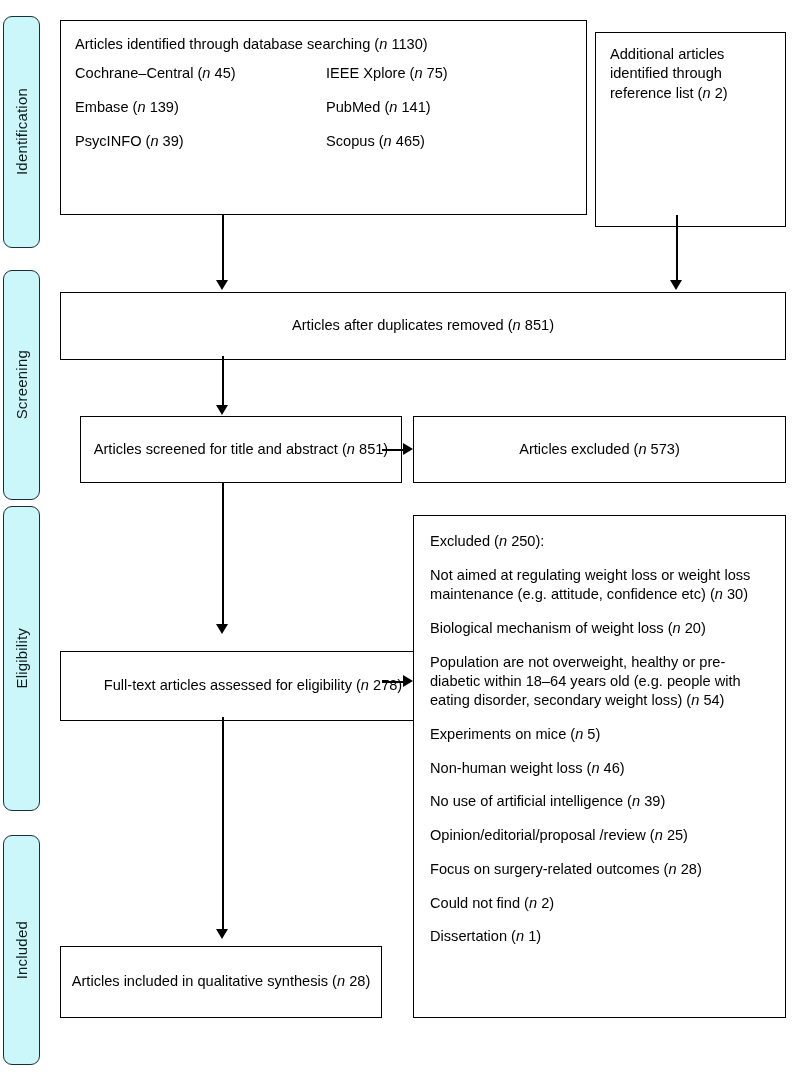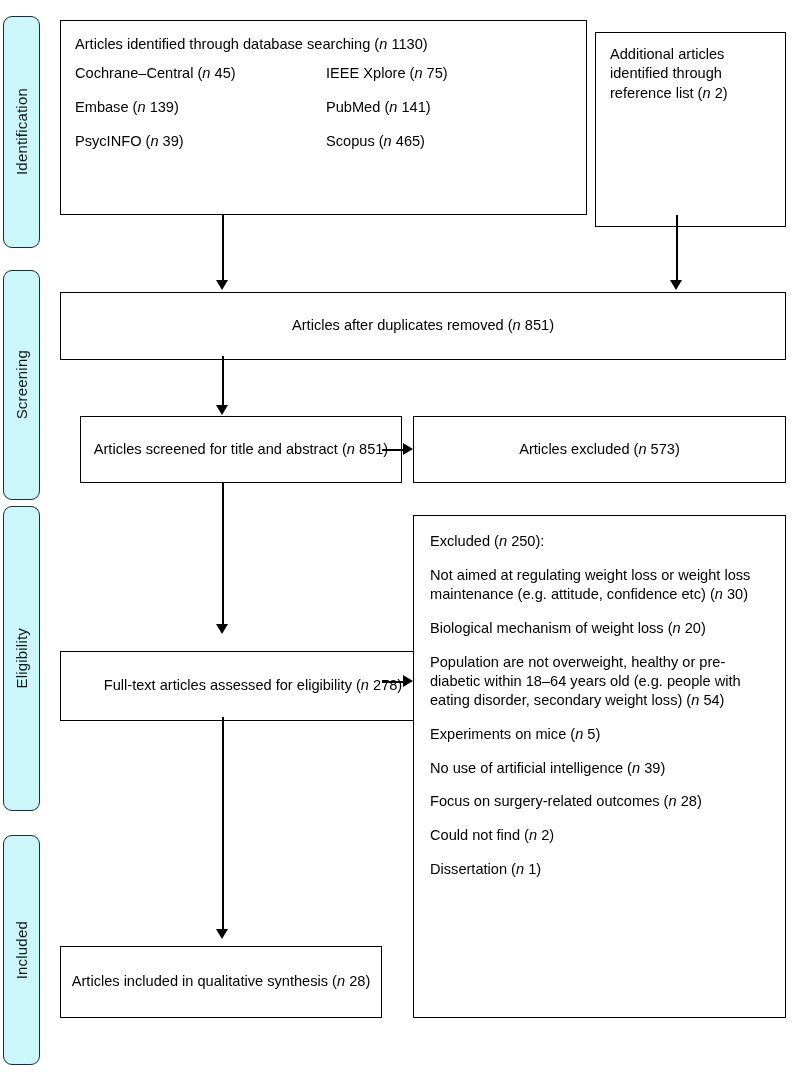--- a/index.html
+++ b/index.html
@@ -190,21 +190,27 @@
       <div class="exline">
         <span>Biological mechanism of weight loss (</span><span class="ital">n</span><span> 20)</span>
       </div>
       <div class="exline">
         <span>Population are not overweight, healthy or pre-diabetic within 18–64 years old (e.g. people with eating disorder, secondary weight loss) (</span><span class="ital">n</span><span> 54)</span>
       </div>
       <div class="exline">
         <span>Experiments on mice (</span><span class="ital">n</span><span> 5)</span>
       </div>
       <div class="exline">
+        <span>Non-human weight loss (</span><span class="ital">n</span><span> 46)</span>
+      </div>
+      <div class="exline">
         <span>No use of artificial intelligence (</span><span class="ital">n</span><span> 39)</span>
+      </div>
+      <div class="exline">
+        <span>Opinion/editorial/proposal /review (</span><span class="ital">n</span><span> 25)</span>
       </div>
       <div class="exline">
         <span>Focus on surgery-related outcomes (</span><span class="ital">n</span><span> 28)</span>
       </div>
       <div class="exline">
         <span>Could not find (</span><span class="ital">n</span><span> 2)</span>
       </div>
       <div class="exline">
         <span>Dissertation (</span><span class="ital">n</span><span> 1)</span>
       </div>

